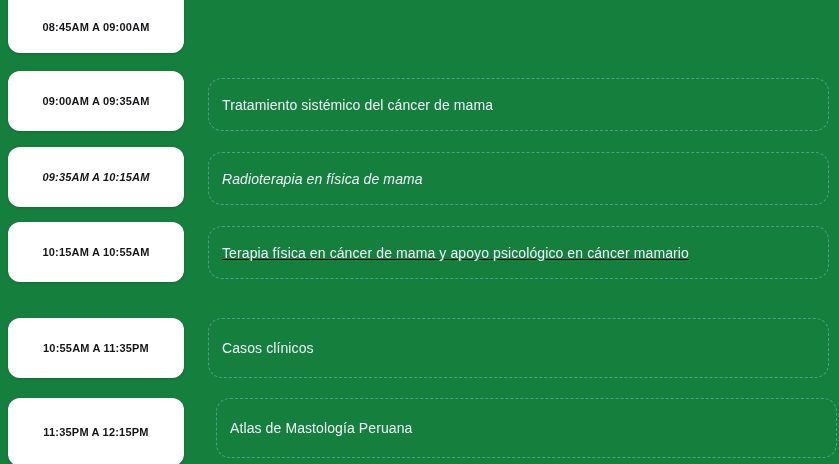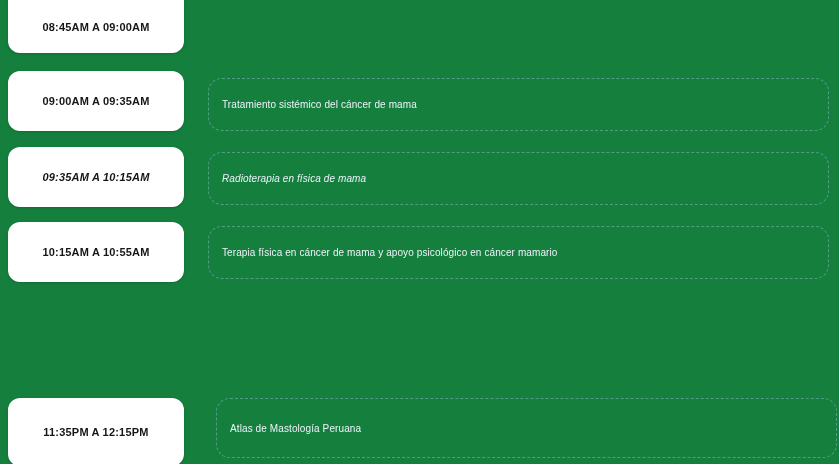--- a/index.html
+++ b/index.html
@@ -58,21 +58,21 @@
     left: 208px;
     width: 621px;
     border: 1.5px dashed #4e9e86;
     border-radius: 14px;
     box-sizing: border-box;
     display: flex;
     align-items: center;
   }
   .session-title {
     color: #eef1fb;
-    font-size: 10px;
+    font-size: 14px;
     font-weight: normal;
     padding-left: 13px;
     letter-spacing: 0.1px;
     white-space: nowrap;
     font-family: "Liberation Sans", sans-serif;
   }
   .session-title.is-bold {
     font-weight: bold;
     font-size: 14px;
     letter-spacing: 0.3px;
@@ -86,21 +86,21 @@
   #row-1 { top: 71px; height: 60px; }
   #row-1 .time-chip { top: 0px; height: 60px; }
   #row-1 .session-box { top: 7px; height: 53px; }
 
   #row-2 { top: 147px; height: 60px; font-style: italic; }
   #row-2 .time-chip { top: 0px; height: 60px; }
   #row-2 .session-box { top: 5px; height: 53px; }
 
   #row-3 { top: 222px; height: 60px; }
   #row-3 .time-chip { top: 0px; height: 60px; align-items: center; }
-  #row-3 .session-box { top: 4px; height: 53px; }
+  #row-3 .session-box { top: 4px; height: 53px; text-decoration: underline; }
 
   #row-4 { top: 318px; height: 60px; }
   #row-4 .time-chip { top: 0px; height: 60px; }
   #row-4 .session-box { top: 0px; height: 60px; }
 
   #row-5 { top: 398px; height: 66px; }
   #row-5 .time-chip { top: 0px; height: 68px; }
   #row-5 .session-box { top: 0px; height: 60px; margin-left: 8px; }
 </style>
 </head>
@@ -134,20 +134,28 @@
 
   <div class="schedule-row" id="row-3">
     <div class="time-chip">
       <span class="time-chip-label">10:15AM A 10:55AM</span>
     </div>
     <div class="session-box">
       <span class="session-title">Terapia física en cáncer de mama y apoyo psicológico en cáncer mamario</span>
     </div>
   </div>
 
+  <div class="schedule-row" id="row-4">
+    <div class="time-chip">
+      <span class="time-chip-label">10:55AM A 11:35PM</span>
+    </div>
+    <div class="session-box">
+      <span class="session-title">Casos clínicos</span>
+    </div>
+  </div>
 
   <div class="schedule-row" id="row-5">
     <div class="time-chip">
       <span class="time-chip-label">11:35PM A 12:15PM</span>
     </div>
     <div class="session-box">
       <span class="session-title">Atlas de Mastología Peruana</span>
     </div>
   </div>
 

